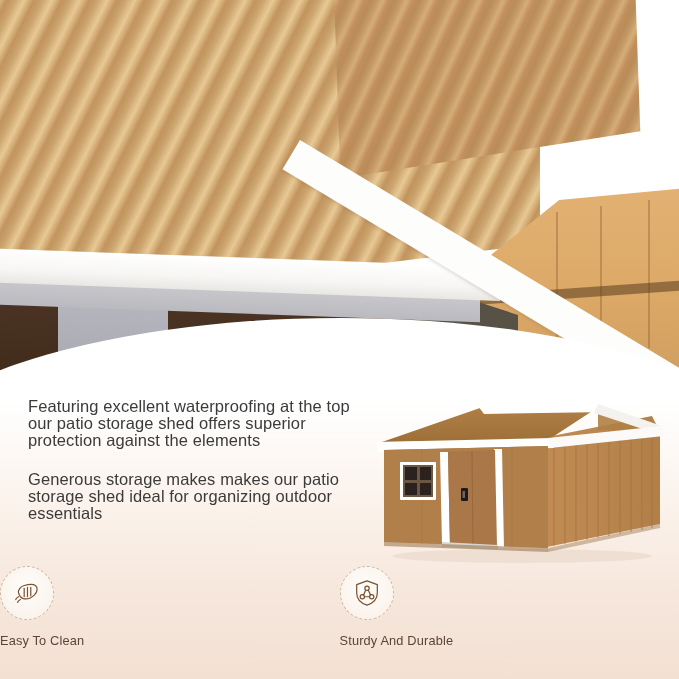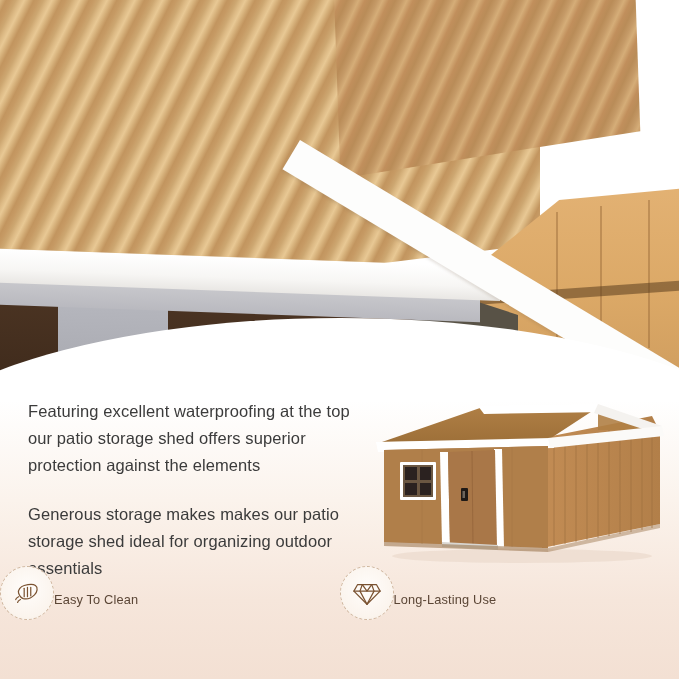--- a/index.html
+++ b/index.html
@@ -153,21 +153,21 @@
 
   
   #copy {
     position: absolute;
     left: 28px; top: 398px;
     width: 345px;
   }
   .para {
     color: #3b3b3b;
     font-size: 16.5px;
-    line-height: 27px;
+    line-height: 17px;
     margin: 0 0 22px 0;
     letter-spacing: 0.1px;
   }
 
   
   #shed {
     position: absolute;
     left: 362px; top: 396px;
     width: 308px; height: 175px;
   }
@@ -176,22 +176,21 @@
   
   #features {
     position: absolute;
     left: 0; top: 566px;
     width: 679px;
     display: flex;
   }
   .feature {
     flex: 1 1 0;
     display: flex;
-    flex-direction: row;
-    align-items: center;
+    flex-direction: column;
   }
   .feat-circle {
     width: 52px;
     height: 52px;
     border-radius: 50%;
     border: 1px dashed #cdb49c;
     background: radial-gradient(circle at 50% 42%, #fffdfb 0%, #fbf4ed 70%, #f7ece2 100%);
     display: flex;
     align-items: center;
     justify-content: center;
@@ -321,30 +320,32 @@
           <path d="M13 11 L13 20"></path>
           <path d="M16.5 10 L16.5 20"></path>
           <path d="M20 10 L20 19"></path>
           <path d="M7 20 C5 21 4 22 4 23"></path>
           <path d="M9 23 C7 24 6 25 6 26"></path>
         </svg>
       </div>
       <div class="feat-label">Easy To Clean</div>
     </div>
 
-
     <div class="feature">
       <div class="feat-circle">
-        <svg width="30" height="28" viewBox="0 0 32 28" fill="none" stroke="#7a5230" stroke-width="1.3" stroke-linecap="round" stroke-linejoin="round">
-          <path d="M6 5 L26 5 L30 12 L16 26 L2 12 Z"></path>
-          <path d="M2 12 L30 12"></path>
-          <path d="M11 5 L8.5 12 L16 26"></path>
-          <path d="M21 5 L23.5 12 L16 26"></path>
-          <path d="M11 5 L16 12 L21 5"></path>
+        <svg width="28" height="30" viewBox="0 0 28 32" fill="none" stroke="#7a5230" stroke-width="1.3" stroke-linecap="round" stroke-linejoin="round">
+          <path d="M14 3 L25 7 L25 16 C25 23 20 27 14 29 C8 27 3 23 3 16 L3 7 Z"></path>
+          <circle cx="14" cy="11" r="2.3"></circle>
+          <circle cx="9" cy="20" r="2.3"></circle>
+          <circle cx="19" cy="20" r="2.3"></circle>
+          <path d="M12.6 13 L10.3 18"></path>
+          <path d="M15.4 13 L17.7 18"></path>
+          <path d="M11.3 20 L16.7 20"></path>
         </svg>
       </div>
-      <div class="feat-label">Long-Lasting Use</div>
+      <div class="feat-label">Sturdy And Durable</div>
     </div>
 
 
+
   </div>
 
 </div>
 
 </body></html>

